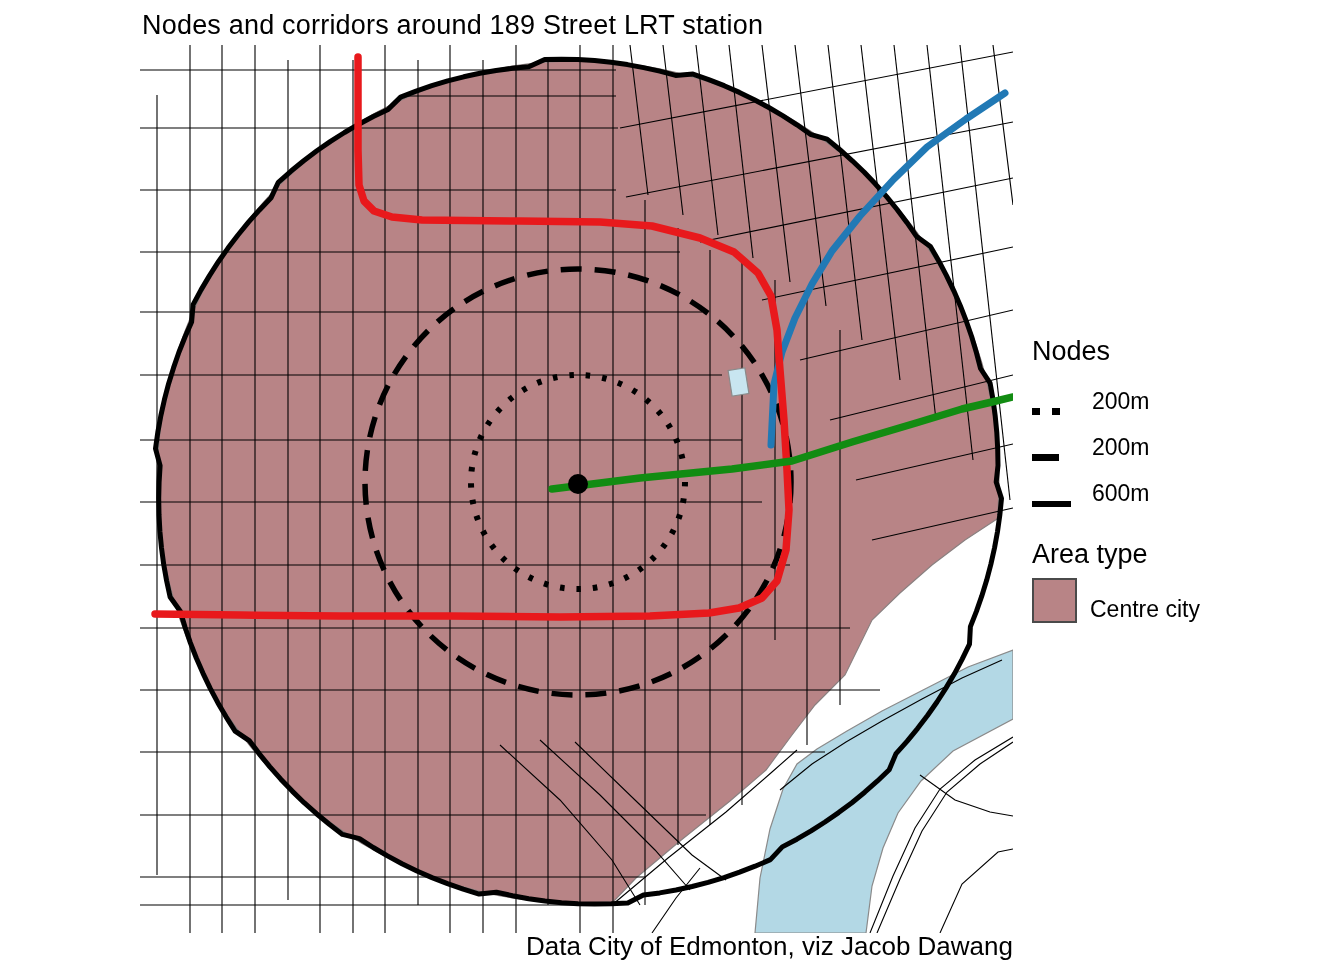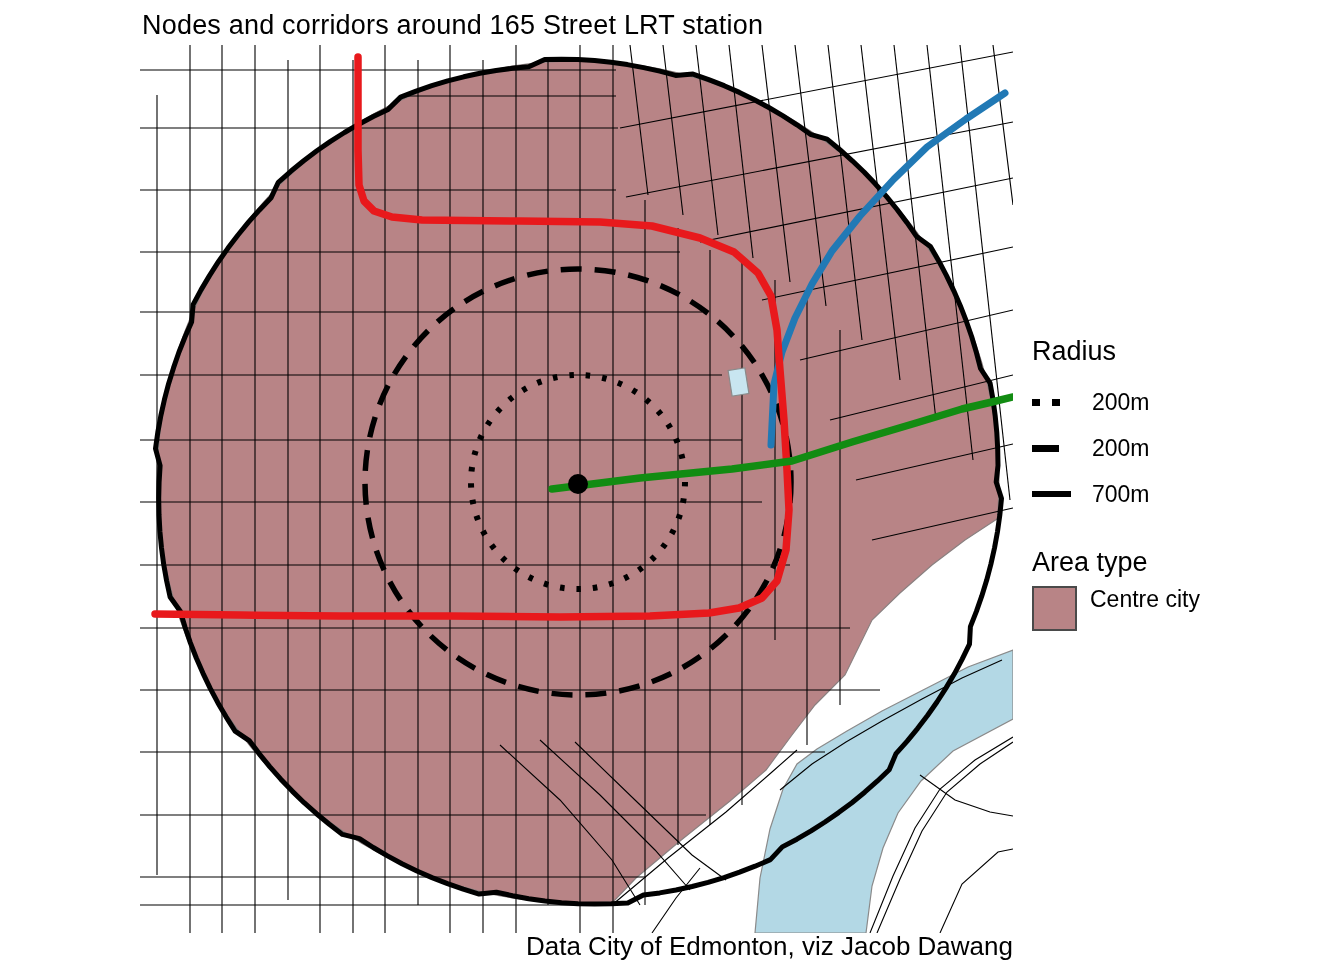--- a/index.html
+++ b/index.html
@@ -12,28 +12,28 @@
   .map-title {
     position:absolute; left:142px; top:10px;
     font-size:27px; letter-spacing:0.2px; white-space:nowrap;
   }
   .map-caption {
     position:absolute; right:331px; top:931px;
     font-size:26px; white-space:nowrap;
   }
   .legend { position:absolute; left:1032px; top:336px; width:300px; }
   .legend-title { font-size:27px; line-height:31px; margin-bottom:22px; }
-  .legend-row { display:flex; align-items:center; height:26px; margin-bottom:20px; }
+  .legend-row { display:flex; align-items:flex-end; height:26px; margin-bottom:20px; }
   .sample { flex:0 0 46px; width:46px; display:flex; align-items:center; gap:12px; margin-right:14px; }
   .dot { width:8px; height:7px; background:#000; }
   .dash { width:27px; height:7px; background:#000; }
   .solidline { width:39px; height:6px; background:#000; }
   .item-label { font-size:23px; }
-  .legend-title.area { margin-top:40px; margin-bottom:0; }
-  .area-row { display:flex; align-items:flex-start; margin-top:8px; }
+  .legend-title.area { margin-top:32px; margin-bottom:0; }
+  .area-row { display:flex; align-items:flex-end; margin-top:8px; }
   .swatch { width:45px; height:45px; border:2.5px solid #4a4a4a; margin-right:13px; box-sizing:border-box; }
 </style>
 </head>
 <body>
 
 <svg id="map-svg" width="1344" height="960" viewBox="0 0 1344 960">
   <defs>
     <clipPath id="mapclip">
         <rect x="140" y="45" width="873" height="888"></rect>
       </clipPath>
@@ -113,45 +113,45 @@
       <circle cx="578" cy="482" r="107" fill="none" stroke="#000000" stroke-width="6" stroke-dasharray="4.5 12"></circle>
       <circle cx="578" cy="482" r="213" fill="none" stroke="#000000" stroke-width="5.5" stroke-dasharray="21 13"></circle>
       <polygon points="996.2,482.0 1001.5,498.6 999.8,515.2 997.5,531.6 994.5,548.0 990.9,564.1 986.7,580.1 981.8,595.9 976.4,611.4 970.4,626.7 969.5,644.2 962.2,659.1 954.4,673.8 945.9,688.1 937.0,702.0 927.5,715.5 917.5,728.6 907.0,741.3 896.0,753.6 889.2,769.7 877.2,781.2 864.7,792.2 851.9,802.7 838.6,812.6 825.0,822.0 811.1,830.9 796.9,839.2 782.3,846.9 770.4,859.6 755.1,866.2 739.6,872.2 724.0,877.6 708.1,882.4 692.1,886.5 676.0,890.0 659.7,892.9 643.4,895.1 627.8,902.9 611.2,903.8 594.6,904.1 578.0,903.7 561.5,902.7 545.0,901.0 528.7,898.7 512.5,895.7 496.4,892.2 479.1,894.1 463.2,889.2 447.5,883.7 432.0,877.6 416.9,871.0 402.0,863.7 387.5,855.9 373.3,847.5 359.5,838.6 342.5,834.4 329.3,824.3 316.5,813.7 304.1,802.7 292.2,791.1 280.8,779.2 269.9,766.8 259.5,754.1 249.6,740.9 235.1,731.1 226.2,717.1 217.8,702.7 210.1,688.1 202.9,673.1 196.3,658.0 190.3,642.6 185.0,627.0 180.3,611.2 170.1,597.0 166.6,580.8 163.7,564.4 161.5,548.0 159.9,531.5 159.0,515.0 158.7,498.5 159.1,482.0 160.1,465.6 155.5,448.7 157.8,432.3 160.8,415.9 164.4,399.7 168.6,383.7 173.5,367.9 178.9,352.3 185.0,337.0 191.6,322.0 193.1,304.6 201.0,289.9 209.5,275.6 218.4,261.7 228.0,248.1 238.0,235.0 248.5,222.2 259.5,209.9 270.9,198.1 278.3,182.3 290.8,171.3 303.7,160.8 316.9,150.8 330.5,141.4 344.5,132.5 358.8,124.2 373.3,116.5 388.1,109.4 400.6,97.1 416.1,91.1 431.8,85.7 447.7,80.9 463.7,76.8 479.9,73.3 496.1,70.5 512.5,68.3 528.8,66.7 544.7,59.5 561.4,59.2 578.0,59.6 594.6,60.6 611.0,62.3 627.4,64.6 643.6,67.6 659.7,71.1 675.6,75.4 693.0,74.1 708.7,79.6 724.2,85.7 739.4,92.4 754.3,99.7 768.8,107.5 783.0,115.9 796.9,124.8 810.3,134.3 827.1,139.1 839.9,149.7 852.3,160.8 864.3,172.3 875.7,184.3 886.6,196.7 897.1,209.5 907.0,222.7 916.3,236.2 930.4,246.5 938.8,260.9 946.5,275.6 953.7,290.6 960.3,305.7 966.3,321.2 971.7,336.8 976.4,352.6 980.5,368.5 990.1,383.1 993.0,399.5 995.2,415.9 996.8,432.4 997.7,449.0 998.0,465.5" fill="none" stroke="#000000" stroke-width="5" stroke-linejoin="round"></polygon>
       <polyline points="1005,93 966,119 927,147 894,179 860,216 832,251 812,284 795,318 782,352 774,384 771,445" fill="none" stroke="#2179b5" stroke-width="7" stroke-linecap="round" stroke-linejoin="round"></polyline>
       <polyline points="358,57 358,150 359,185 364,201 374,211 392,217 422,220 520,221 600,222 652,226 700,238 734,252 758,273 771,296 777,330 780,370 784,420 787,470 789,510 786,550 777,581 762,598 739,608 709,613 650,616 560,617 450,616 340,616 240,615 155,614" fill="none" stroke="#e8191c" stroke-width="7.5" stroke-linecap="round" stroke-linejoin="round"></polyline>
       <polyline points="552,489 640,478 732,469 792,461 852,442 916,423 962,409 992,402 1013,397" fill="none" stroke="#128c12" stroke-width="7.5" stroke-linecap="round" stroke-linejoin="round"></polyline>
       <circle cx="578" cy="484" r="10" fill="#000000"></circle>
     </g>
 </svg>
 
-<div class="map-title">Nodes and corridors around 165 Street LRT station</div>
+<div class="map-title">Nodes and corridors around 189 Street LRT station</div>
 
 <div class="legend">
-  <div class="legend-title">Radius</div>
+  <div class="legend-title">Nodes</div>
 
   <div class="legend-row">
     <div class="sample">
       <span class="dot"></span>
       <span class="dot"></span>
     </div>
     <div class="item-label">200m</div>
   </div>
 
   <div class="legend-row">
     <div class="sample">
       <span class="dash"></span>
     </div>
     <div class="item-label">200m</div>
   </div>
 
   <div class="legend-row">
     <div class="sample">
       <span class="solidline"></span>
     </div>
-    <div class="item-label">700m</div>
+    <div class="item-label">600m</div>
   </div>
 
   <div class="legend-title area">Area type</div>
 
   <div class="area-row">
     <div class="swatch" id="swatch" style="background: rgb(184, 132, 134);"></div>
     <div class="item-label">Centre city</div>
   </div>
 </div>
 

